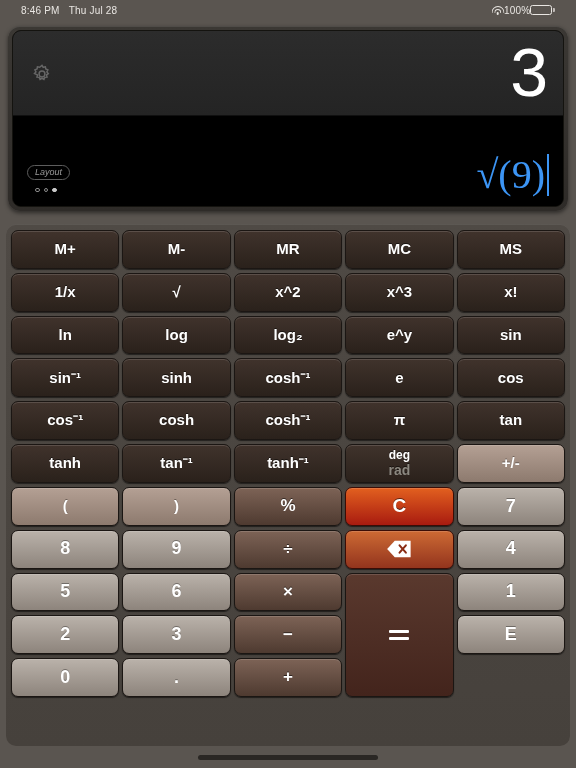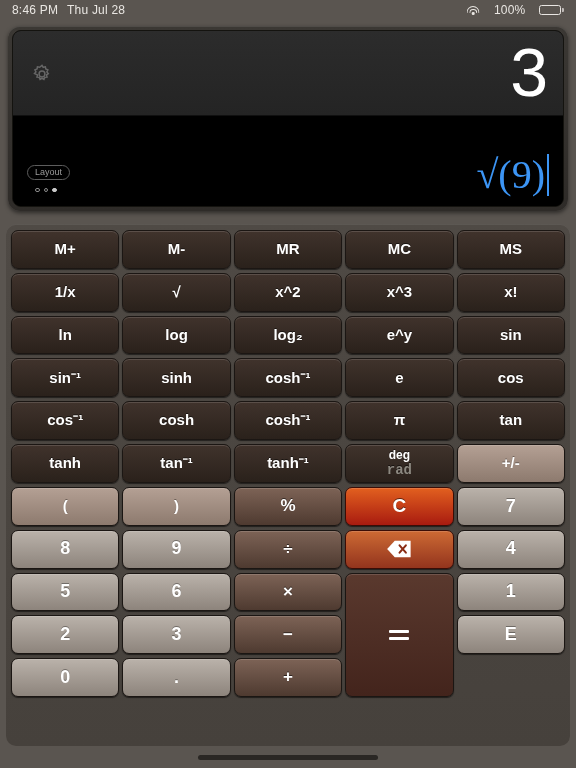--- a/index.html
+++ b/index.html
@@ -8,27 +8,27 @@
     background: #5a5550;
     font-family: "Liberation Sans", sans-serif;
     overflow: hidden;
   }
   body { position: relative; }
 
   
   .statusbar {
     height: 20px; width: 100%;
     display: flex; align-items: center;
-    padding: 0 12px;
+    padding: 0 21px;
     color: #e9e6e2;
-    font-size: 12px;
+    font-size: 10px;
     letter-spacing: .2px;
   }
   .sb-left { display: flex; align-items: center; gap: 9px; }
-  .sb-right { margin-left: auto; display: flex; align-items: center; gap: 14px; }
+  .sb-right { margin-left: auto; display: flex; align-items: center; gap: 0; }
   .wifi-icon { display: inline-block; width: 13px; height: 10px; position: relative; }
   .wifi-icon i { position: absolute; left: 50%; border: 1.3px solid #e9e6e2; border-bottom: none;
      border-radius: 50% 50% 0 0 / 100% 100% 0 0; transform: translateX(-50%); }
   .wifi-icon i:nth-child(1) { width: 13px; height: 6.5px; top: 1px; }
   .wifi-icon i:nth-child(2) { width: 7.5px; height: 4px; top: 3.5px; }
   .wifi-dot { position: absolute; left: 50%; transform: translateX(-50%); bottom: 0;
      width: 2.6px; height: 2.6px; border-radius: 50%; background: #e9e6e2; }
   .battery { display: inline-flex; align-items: center; }
   .battery .body { width: 22px; height: 10.5px; border: 1.2px solid #e9e6e2;
      border-radius: 2.5px; padding: 1.2px; }
@@ -59,21 +59,21 @@
   .gear-icon { position: absolute; left: 18px; top: 32px; width: 22px; height: 22px; opacity: .55; }
   .result-value {
     position: absolute; right: 16px; top: 50%; transform: translateY(-52%);
     color: #ffffff; font-size: 68px; line-height: 1; font-weight: 300;
     letter-spacing: -1px;
   }
   .input-pane { flex: 1; background: #000; position: relative; }
   .layout-chip {
     position: absolute; left: 14px; bottom: 26px;
     border: 1px solid #5d5d5d; border-radius: 9px;
-    padding: 1px 7px 2px; color: #9a9a9a; font-size: 9px;
+    padding: 1px 7px 2px; color: #9a9a9a; font-size: 9px; font-style: italic;
   }
   .layout-dots { position: absolute; left: 22px; bottom: 14px; display: flex; gap: 4px; }
   .layout-dots span { width: 4.5px; height: 4.5px; border-radius: 50%;
      border: 1px solid #8c8c8c; }
   .layout-dots span.on { background: #c8c8c8; border-color: #c8c8c8; }
   .expression {
     position: absolute; right: 14px; bottom: 10px;
     color: #3c95f5; font-size: 40px; line-height: 1.05;
     font-family: "Liberation Serif", serif;
     display: flex; align-items: center;
@@ -115,21 +115,21 @@
      text-shadow: 0 -1px 0 rgba(0,0,0,.35); font-size: 18px; }
   
   .k-op { background: linear-gradient(#7d6356, #4e3a30); font-size: 17px; }
   
   .k-clear { background: linear-gradient(#e2601f, #a81b10); border-color: #3a0d06; font-size: 19px; }
   
   .k-back { background: linear-gradient(#cd6a34, #93341d); border-color: #3a0d06; }
   
   .k-eq { background: linear-gradient(#5a392e, #43241c); font-size: 20px; }
   .deg-top { font-size: 12px; font-weight: bold; color: #fff; }
-  .deg-bot { font-size: 14px; font-weight: bold; color: #8c8880; margin-top: 1px; font-family: Liberation Mono, monospace; }
+  .deg-bot { font-size: 14px; font-weight: bold; color: #8c8880; margin-top: 1px; }
 
   .equals-glyph { display: inline-block; width: 20px; }
   .equals-glyph i { display: block; height: 3px; background: #fff; border-radius: 1px; }
   .equals-glyph i:first-child { margin-bottom: 4px; }
 
   .bksp-icon { width: 26px; height: 18px; }
 
   
   .span3 { grid-row: span 3; }
 

